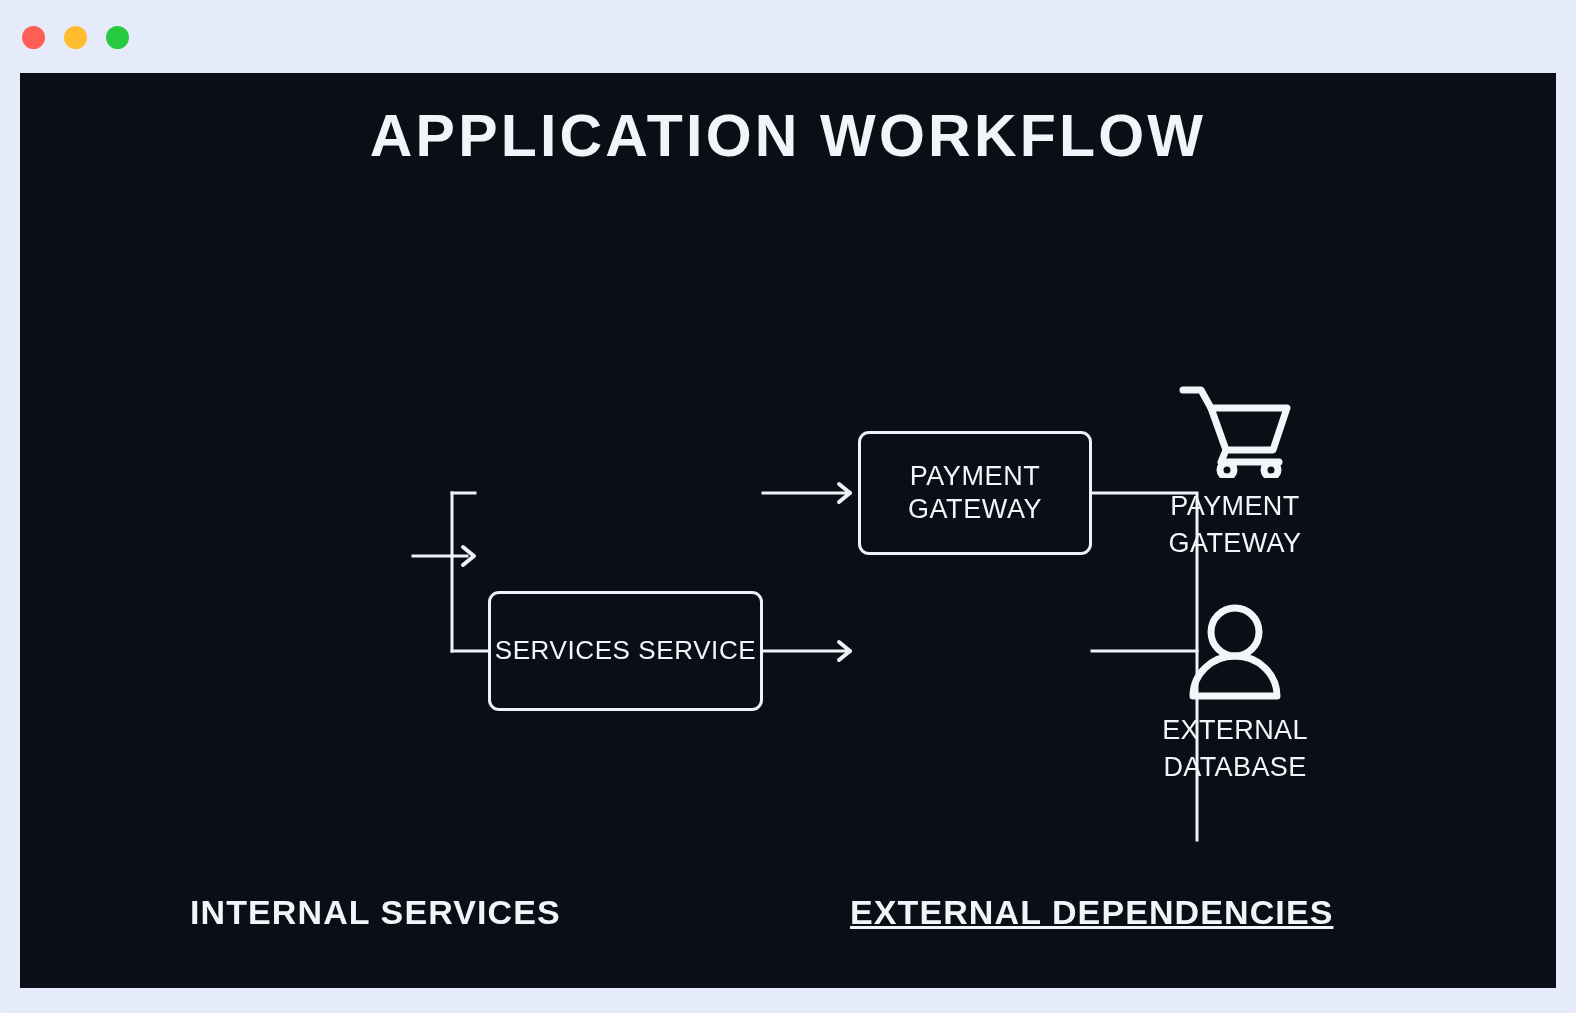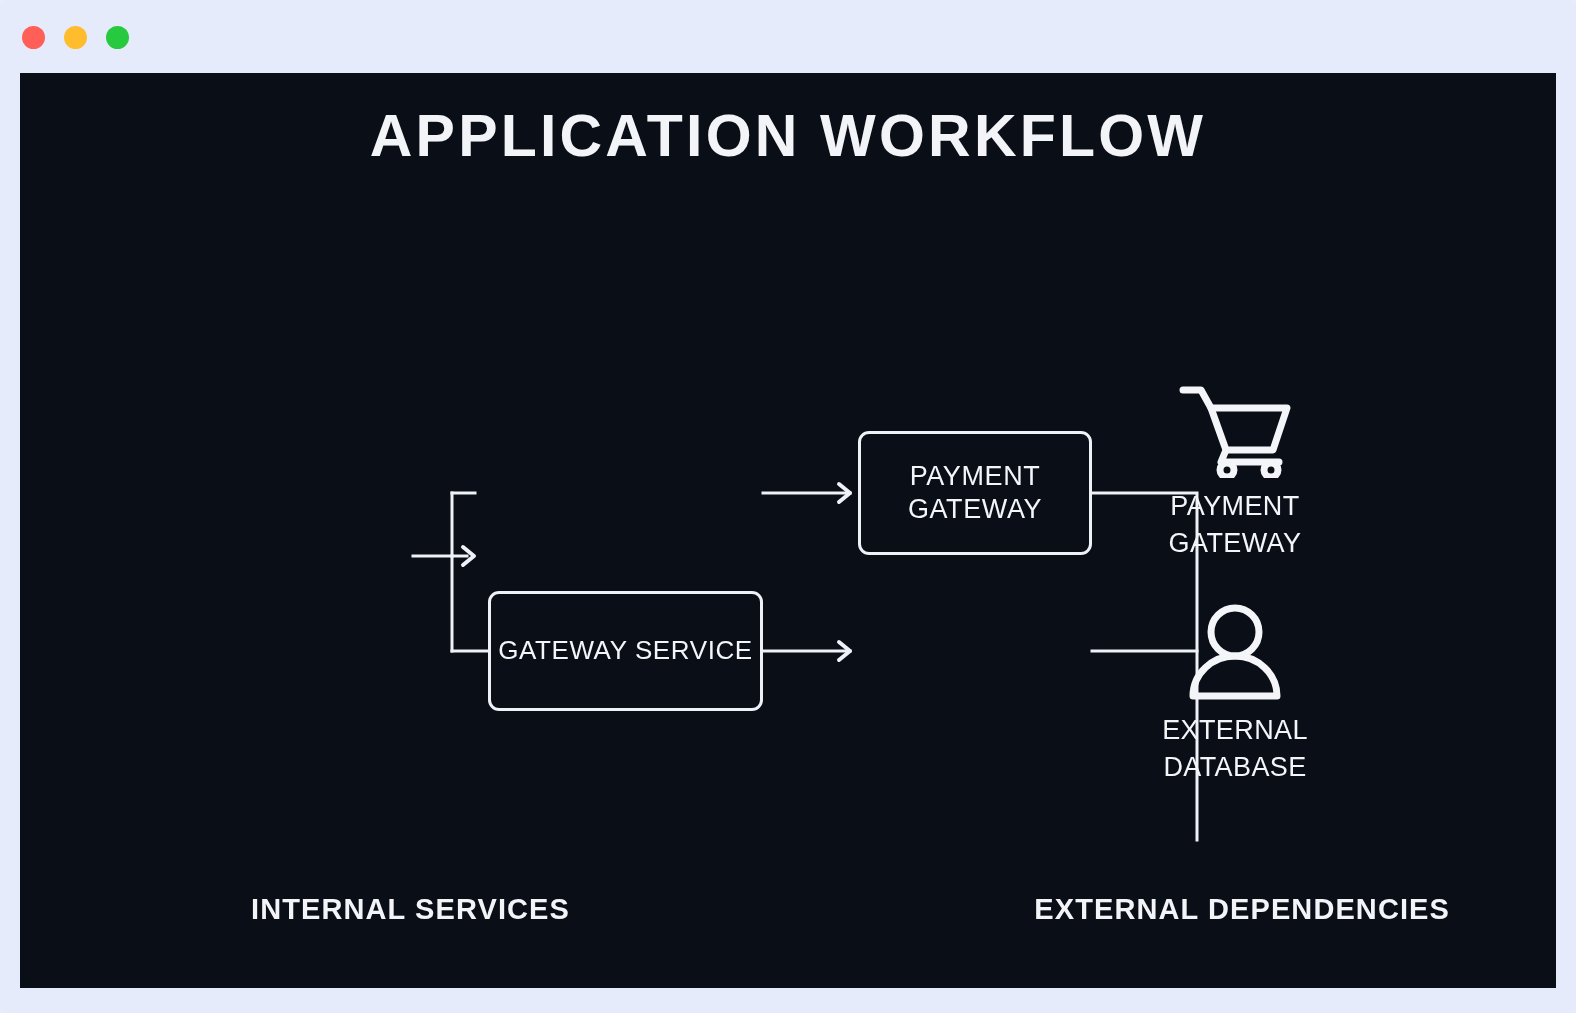--- a/index.html
+++ b/index.html
@@ -154,27 +154,27 @@
     font-size: 27px;
     font-weight: 500;
     line-height: 1.38;
     letter-spacing: 0.4px;
   }
 
   
   .footer-caption {
     position: absolute;
     color: #f2f4f8;
-    font-size: 29px;
+    font-size: 34px;
     font-weight: 700;
     letter-spacing: 1.1px;
-    text-align: right;
+    text-align: left;
   }
   .caption-internal { left: 170px;  top: 820px; width: 380px; }
-  .caption-external { left: 830px;  top: 820px; width: 600px; }
+  .caption-external { left: 830px;  top: 820px; width: 600px; text-decoration: underline; }
 </style>
 </head>
 <body>
 
 <div class="window">
 
   <div class="titlebar">
     <div class="dots">
       <div class="dot dot-close"></div>
       <div class="dot dot-min"></div>
@@ -208,21 +208,21 @@
       <g stroke="#eef1f6" stroke-width="4" stroke-linecap="round" stroke-linejoin="round" fill="none">
         <path d="M 443 474 L 454 483 L 443 492"></path>
         <path d="M 819 411 L 830 420 L 819 429"></path>
         <path d="M 819 569 L 830 578 L 819 587"></path>
       </g>
     </svg>
 
 
 
     <div class="node node-account-service">
-      <span>GATEWAY SERVICE</span>
+      <span>SERVICES SERVICE</span>
     </div>
 
     <div class="node node-payment-gateway">
       <span style="white-space:pre-line">PAYMENT
 GATEWAY</span>
     </div>
 
 
     <div class="ext-group ext-payment">
       <div class="ext-icon">

